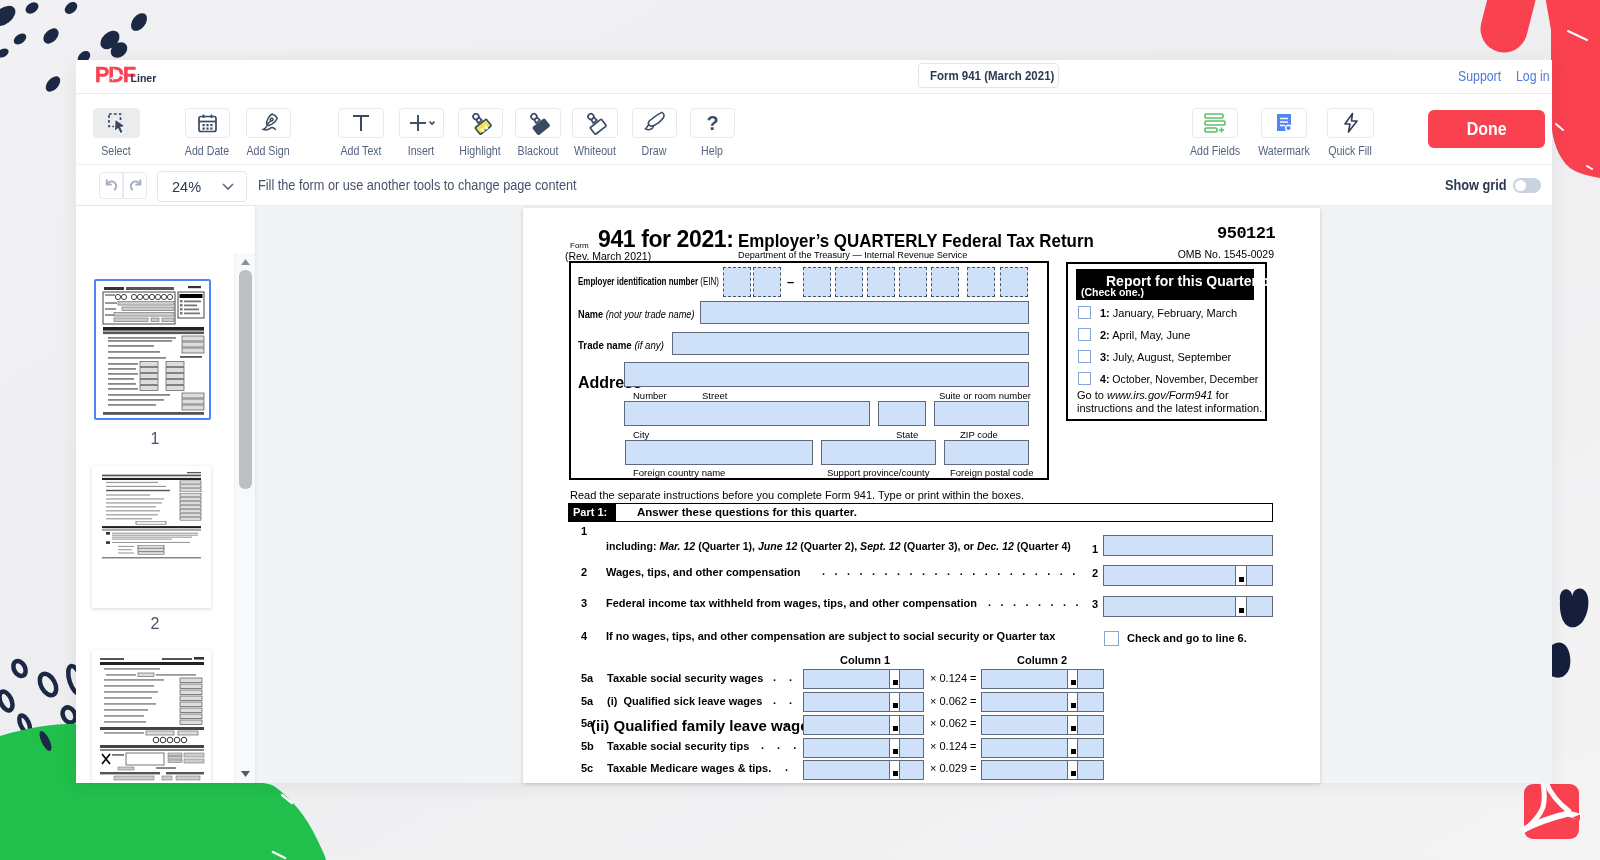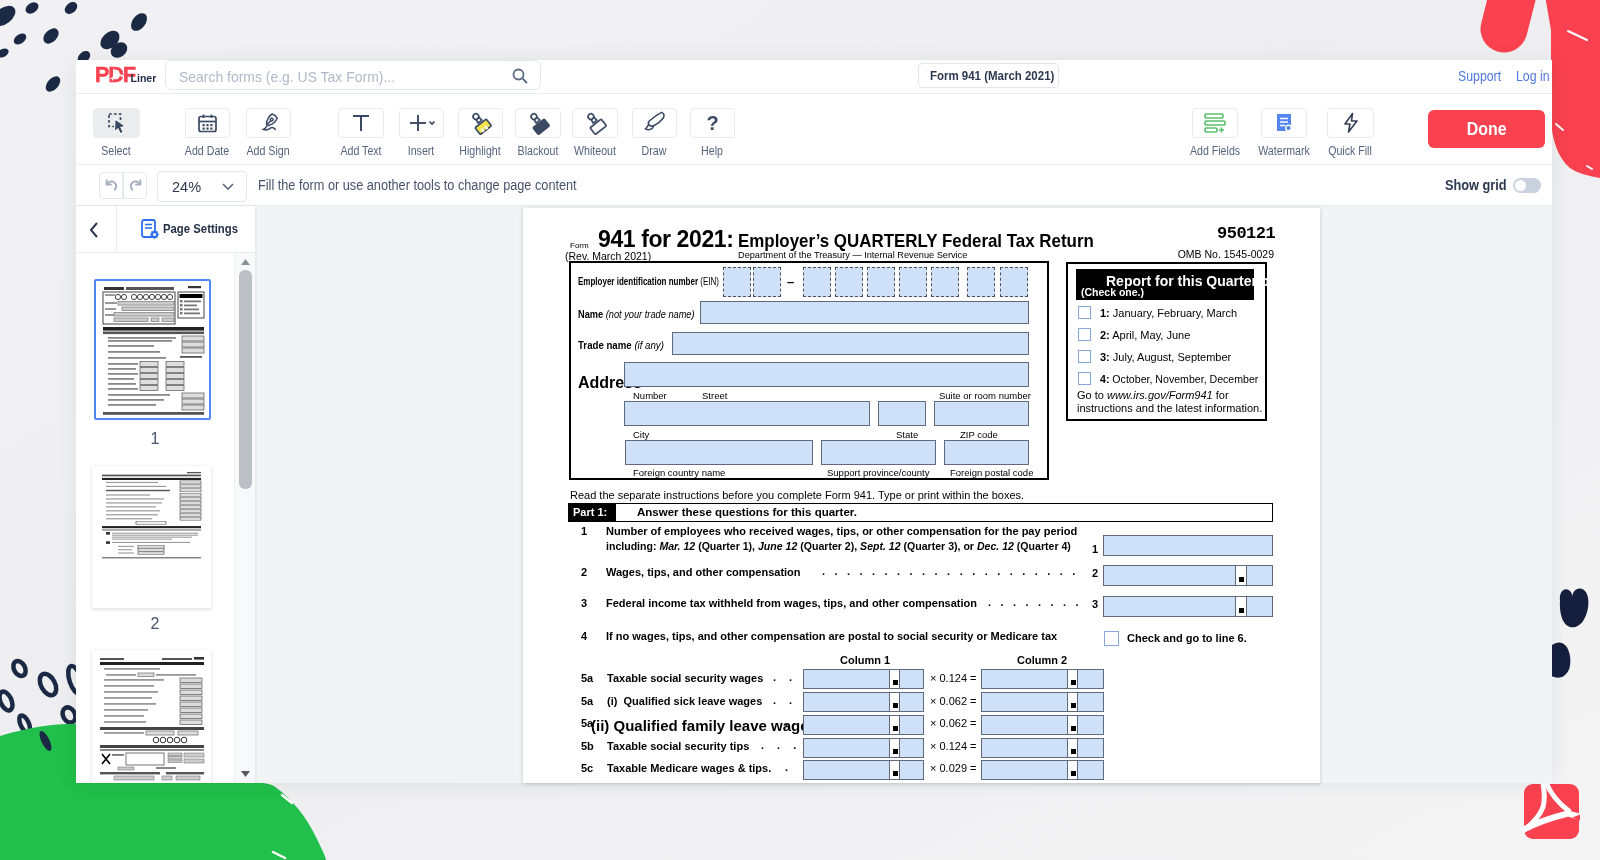--- a/index.html
+++ b/index.html
@@ -130,27 +130,20 @@
   <div id="hdr">
     <svg id="logo" width="66" height="24" viewBox="0 0 66 24">
       <text x="-1" y="19" font-family="Liberation Sans" font-size="24" font-weight="bold" fill="#f9414f" letter-spacing="-1.5" stroke="#f9414f" stroke-width="0.4">PDF</text>
       <g stroke="#fff" stroke-width="1.3" fill="none">
         <path d="M19.5,4 C20.5,9 20,13 18,17"></path>
         <path d="M21,6 C24,10 27,12 30,13"></path>
         <path d="M16,15 C21,12 26,11 30,11"></path>
       </g>
       <text x="38" y="19" font-family="Liberation Sans" font-size="11.5" font-weight="bold" fill="#23304b">Liner</text>
     </svg>
-    <div id="search">
-      <span class="ph">Search forms (e.g. US Tax Form)...</span>
-      <svg style="position:absolute;right:12px;top:7px;" width="16" height="16" viewBox="0 0 16 16" fill="none" stroke="#5b6b84" stroke-width="1.8">
-          <circle cx="6.5" cy="6.5" r="5"></circle>
-          <line x1="10.5" y1="10.5" x2="15" y2="15"></line>
-        </svg>
-    </div>
     <div id="chip"><span>Form 941 (March 2021)</span></div>
     <span class="hlink" style="left:1382px;">Support</span>
     <span class="hlink" style="left:1440px;">Log in</span>
   </div>
 
   <div id="tbar">
     <div class="tbtn sel" style="left:17px;width:47px;">
       <svg width="24" height="24" viewBox="0 0 24 24" fill="none" stroke="#3a4a63">
         <rect x="4" y="3" width="11.5" height="12.5" stroke-width="1.7" stroke-dasharray="2.8 2.1"></rect>
         <path d="M10,8 L20.6,15.2 L16,16.4 L18.3,21.2 L15.2,22.7 L12.9,17.8 L9.4,21 Z" fill="#3a4a63" stroke="#fff" stroke-width="1.1"></path>
@@ -371,21 +364,20 @@
         <div class="f" style="left:554px;top:194px;font-size:11px;">instructions and the latest information.</div>
 
         <div class="f" style="left:47px;top:281px;font-size:11px;">Read the separate instructions before you complete Form 941. Type or print within the boxes.</div>
 
         <div class="f" style="left:45px;top:295px;width:705px;height:19px;border:1px solid #000;"></div>
         <div class="f" style="left:45px;top:295px;width:48px;height:19px;background:#000;"></div>
         <div class="bf" style="left:50px;top:298px;font-size:11px;color:#fff;">Part 1:</div>
         <div class="bf" style="left:114px;top:298px;font-size:11.5px;">Answer these questions for this quarter.</div>
 
         <div class="bf" style="left:58px;top:317px;font-size:11px;">1</div>
-        <div class="bf" style="left:83px;top:317px;font-size:11px;">Number of employees who received wages, tips, or other compensation for the pay period</div>
         <div class="bf" style="left:83px;top:332px;font-size:11px;transform:scaleX(.96);transform-origin:0 0;">including: <i>Mar. 12</i> (Quarter 1), <i>June 12</i> (Quarter 2), <i>Sept. 12</i> (Quarter 3), or <i>Dec. 12</i> (Quarter 4)</div>
         <div class="bf" style="left:569px;top:335px;font-size:11px;">1</div>
         <div class="field" style="left:580px;top:327px;width:170px;height:21px;"></div>
 
         <div class="bf" style="left:58px;top:358px;font-size:11px;">2</div>
         <div class="bf" style="left:83px;top:358px;font-size:11px;">Wages, tips, and other compensation</div>
         <div class="bf" style="left:299px;top:357px;font-size:11px;letter-spacing:3.2px;">.&nbsp;.&nbsp;.&nbsp;.&nbsp;.&nbsp;.&nbsp;.&nbsp;.&nbsp;.&nbsp;.&nbsp;.&nbsp;.&nbsp;.&nbsp;.&nbsp;.&nbsp;.&nbsp;.&nbsp;.&nbsp;.&nbsp;.&nbsp;.</div>
         <div class="bf" style="left:569px;top:359px;font-size:11px;">2</div>
         <div class="cfield" style="left:580px;top:357px;width:170px;height:21px;">
             <div class="notch" style="left:131px;width:12px;">
@@ -397,21 +389,21 @@
         <div class="bf" style="left:83px;top:389px;font-size:11px;">Federal income tax withheld from wages, tips, and other compensation</div>
         <div class="bf" style="left:465px;top:388px;font-size:11px;letter-spacing:3.2px;">.&nbsp;.&nbsp;.&nbsp;.&nbsp;.&nbsp;.&nbsp;.&nbsp;.</div>
         <div class="bf" style="left:569px;top:390px;font-size:11px;">3</div>
         <div class="cfield" style="left:580px;top:388px;width:170px;height:21px;">
             <div class="notch" style="left:131px;width:12px;">
               <i></i>
             </div>
           </div>
 
         <div class="bf" style="left:58px;top:422px;font-size:11px;">4</div>
-        <div class="bf" style="left:83px;top:422px;font-size:11px;">If no wages, tips, and other compensation are postal to social security or Medicare tax</div>
+        <div class="bf" style="left:83px;top:422px;font-size:11px;">If no wages, tips, and other compensation are subject to social security or Quarter tax</div>
         <div class="cbx" style="left:581px;top:423px;width:15px;height:15px;"></div>
         <div class="bf" style="left:604px;top:424px;font-size:11px;">Check and go to line 6.</div>
 
         <div class="bf" style="left:317px;top:446px;font-size:11px;">Column 1</div>
         <div class="bf" style="left:494px;top:446px;font-size:11px;">Column 2</div>
 
         <div class="bf" style="left:58px;top:464px;font-size:11px;">5a</div>
         <div class="bf" style="left:84px;top:464px;font-size:11px;">Taxable social security wages</div>
         <div class="bf" style="left:250px;top:463px;font-size:11px;letter-spacing:5px;">.&nbsp;.</div>
         <div class="cfield" style="left:280px;top:461px;width:121px;height:20px;">
@@ -481,42 +473,20 @@
           </div>
         <div class="f" style="left:407px;top:554px;font-size:11px;">× 0.029 =</div>
         <div class="cfield" style="left:458px;top:552px;width:123px;height:20px;">
             <div class="notch" style="left:85px;width:11px;">
               <i></i>
             </div>
           </div>
       </div>
     </div>
     <div id="side">
-      <div id="sidetop">
-        <svg style="position:absolute;left:13px;top:16px;" width="10" height="16" viewBox="0 0 10 16" fill="none" stroke="#2c3950" stroke-width="2">
-            <path d="M8,1 L2,8 L8,15"></path>
-          </svg>
-        <div class="vdiv"></div>
-        <svg style="position:absolute;left:64px;top:13px;" width="22" height="22" viewBox="0 0 22 22">
-          <rect x="2" y="1" width="13" height="17" rx="2" fill="none" stroke="#2f6fed" stroke-width="1.8"></rect>
-          <line x1="5" y1="5.5" x2="12" y2="5.5" stroke="#2f6fed" stroke-width="1.6"></line>
-          <line x1="5" y1="9" x2="12" y2="9" stroke="#2f6fed" stroke-width="1.6"></line>
-          <g fill="#2f6fed">
-              <circle cx="14.5" cy="15.5" r="3.4"></circle>
-            </g>
-          <g stroke="#2f6fed" stroke-width="1.7">
-              <line x1="14.5" y1="11.2" x2="14.5" y2="19.8"></line>
-              <line x1="10.2" y1="15.5" x2="18.8" y2="15.5"></line>
-              <line x1="11.5" y1="12.5" x2="17.5" y2="18.5"></line>
-              <line x1="11.5" y1="18.5" x2="17.5" y2="12.5"></line>
-            </g>
-          <circle cx="14.5" cy="15.5" r="1.5" fill="#fff"></circle>
-        </svg>
-        <div id="pslbl">Page Settings</div>
-      </div>
       <div id="thumbs">
         <div class="thumb" id="th1" style="left:18px;top:26px;width:117px;height:141px;border:2px solid #4f86f7;border-radius:2px;">
           <svg width="113" height="137" viewBox="0 0 113 137">
             <g fill="#333">
               <rect x="8" y="6" width="20" height="3"></rect>
                 <rect x="30" y="6" width="48" height="3" fill="#555"></rect>
                 <rect x="92" y="5" width="13" height="2.2"></rect>
             </g>
             <rect x="7" y="11" width="72" height="32" fill="none" stroke="#444" stroke-width="1"></rect>
             <g stroke="#444" fill="#fff">

